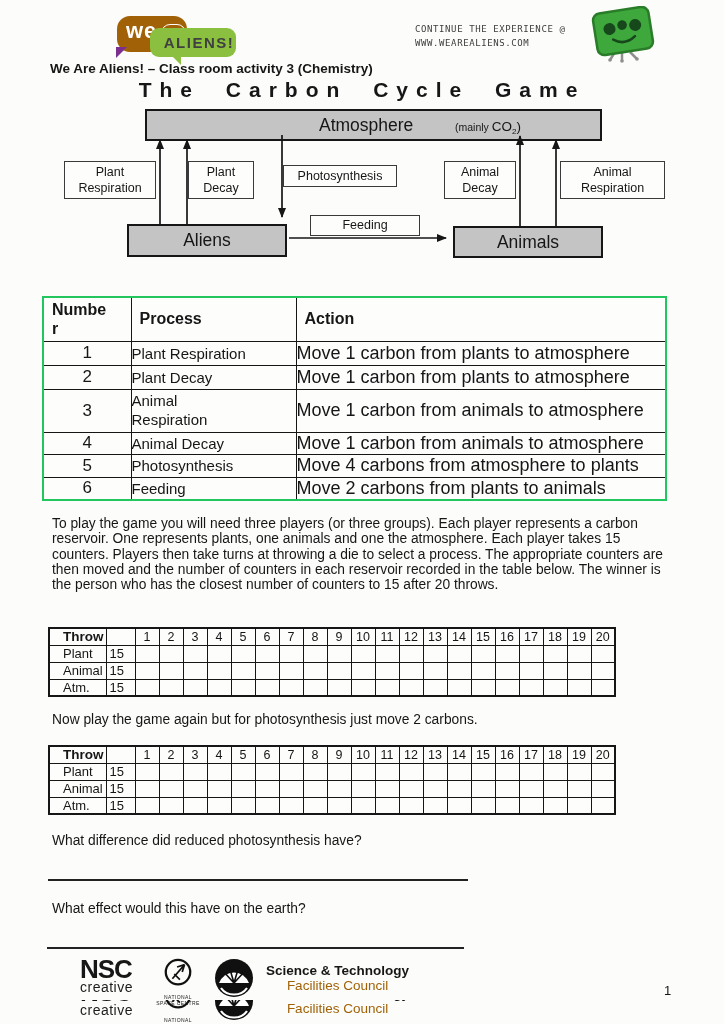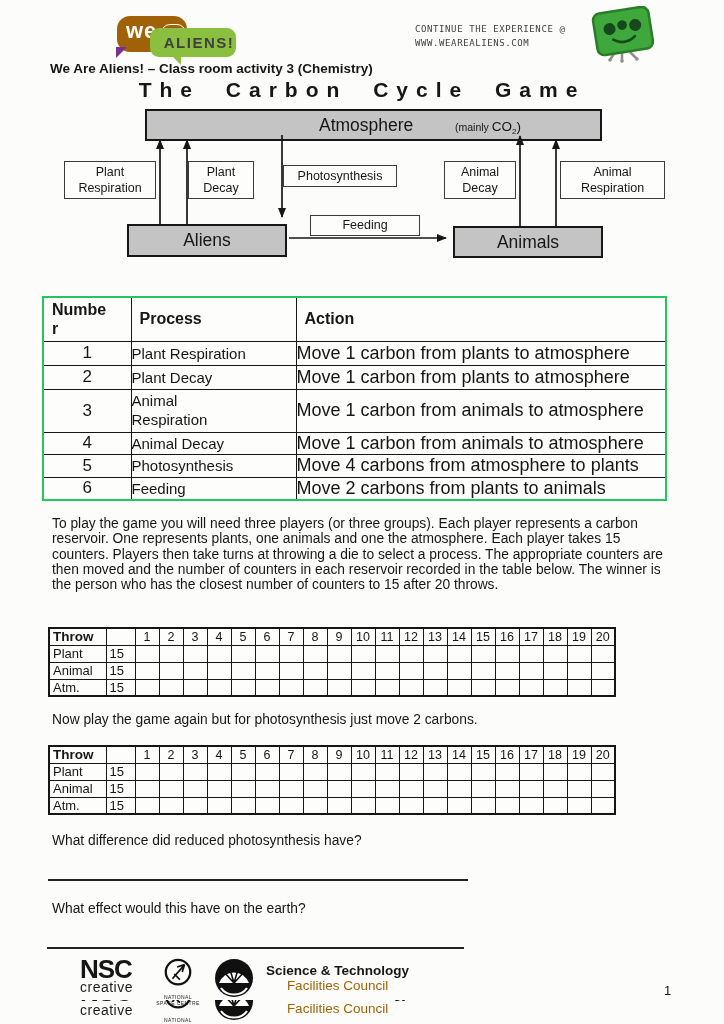--- a/index.html
+++ b/index.html
@@ -55,21 +55,21 @@
   .pt-proc{font-size:15px;padding-left:8px;}
   .pt-act{font-size:18px;padding-left:6px;}
   .wrap-narrow span{display:inline-block;max-width:92px;line-height:1.25;}
 
   
   .instructions{left:52px;top:516px;width:624px;font-size:13.8px;line-height:15.3px;}
 
   
   .throw{position:absolute;left:48px;border-collapse:collapse;table-layout:fixed;background:#fdfdfc;border:2px solid #161616;}
   .throw td,.throw th{border:1px solid #161616;height:17px;padding:0;box-sizing:border-box;overflow:hidden;}
-  .throw .lab{width:57px;text-align:left;padding-left:3px;font-size:13px;}
+  .throw .lab{width:57px;text-align:left;padding-left:13px;font-size:13px;}
   .throw th.lab{font-weight:bold;font-size:13.5px;}
   .throw td.lab{font-weight:normal;}
   .throw .start{width:29px;text-align:left;padding-left:3px;font-size:13px;}
   .throw .num{width:24px;text-align:center;font-size:12.5px;font-weight:normal;}
   .throw .cell{width:24px;}
   .t1{top:627px;} .t2{top:745px;}
   .replay{left:52px;top:712px;font-size:13.8px;}
 
   
   .question{left:52px;font-size:13.8px;}

